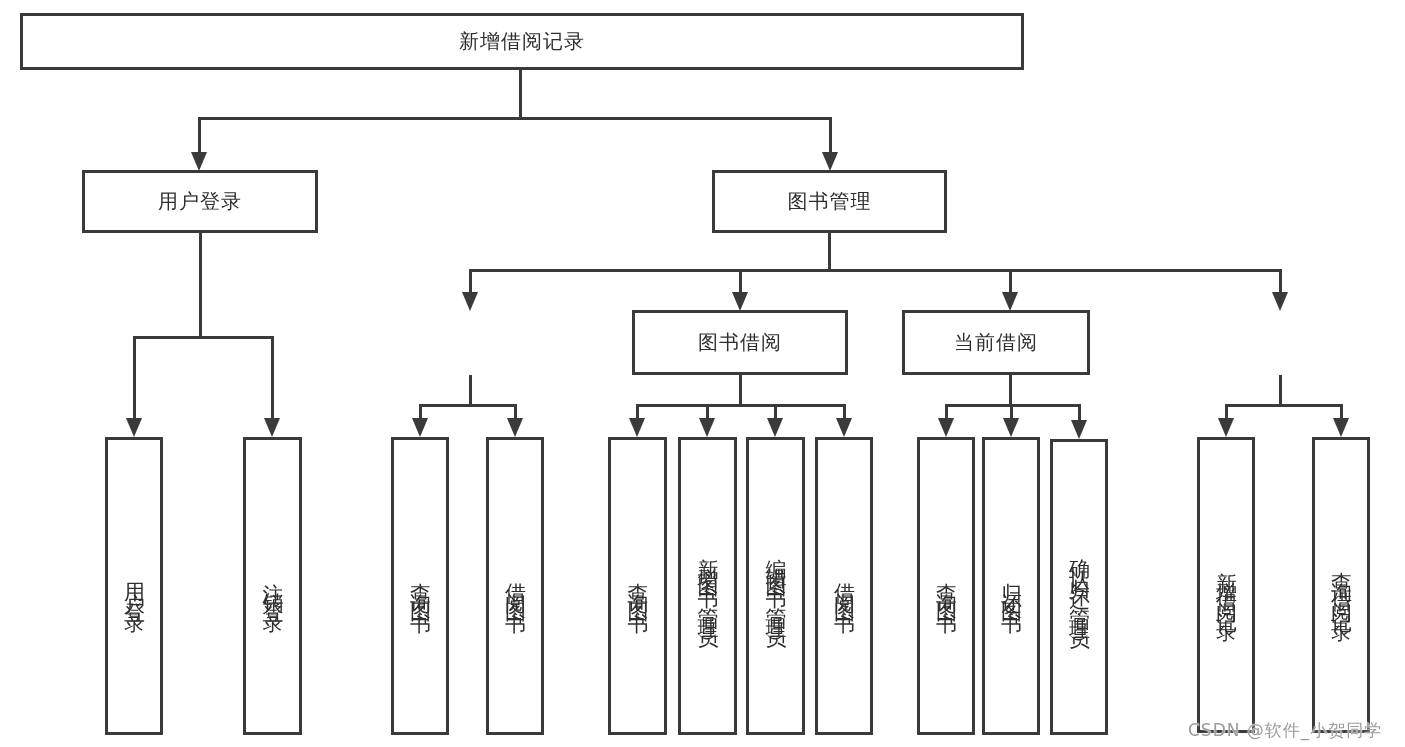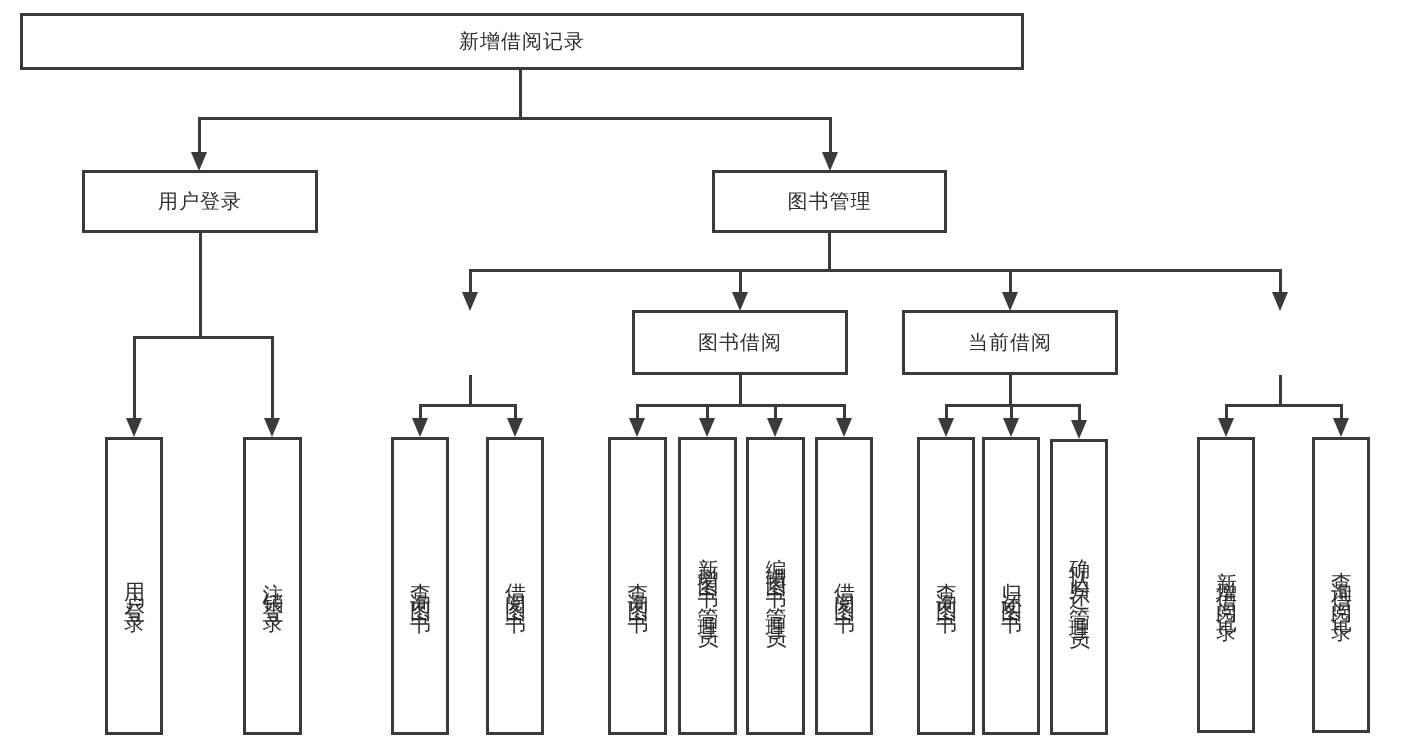--- a/index.html
+++ b/index.html
@@ -35,21 +35,21 @@
 <body>
 
 <div class="stage">
 
   <div class="box" style="left:20px;top:13px;width:1004px;height:57px;">新增借阅记录</div>
 
   <div class="box" style="left:82px;top:170px;width:236px;height:63px;">用户登录</div>
   <div class="box" style="left:712px;top:170px;width:235px;height:63px;">图书管理</div>
 
   <div class="box" style="left:632px;top:310px;width:216px;height:65px;">图书借阅</div>
-  <div class="box" style="left:902px;top:310px;width:216px;height:65px;">当前借阅</div>
+  <div class="box" style="left:902px;top:310px;width:188px;height:65px;">当前借阅</div>
 
   <div class="box vbox" style="left:105px;top:437px;width:58px;height:298px;">
     <span class="vtext">用户登录</span>
   </div>
   <div class="box vbox" style="left:243px;top:437px;width:59px;height:298px;">
     <span class="vtext">注销登录</span>
   </div>
 
   <div class="box vbox" style="left:391px;top:437px;width:58px;height:298px;">
     <span class="vtext">查询图书</span>
@@ -140,13 +140,14 @@
   <div class="vline" style="left:1078px;top:404px;height:18px;"></div>
   <i class="arr" style="left:1071px;top:420px;"></i>
 
   <div class="vline" style="left:1279px;top:375px;height:32px;"></div>
   <div class="hline" style="left:1225px;top:404px;width:118px;"></div>
   <div class="vline" style="left:1225px;top:404px;height:16px;"></div>
   <i class="arr" style="left:1218px;top:418px;"></i>
   <div class="vline" style="left:1340px;top:404px;height:16px;"></div>
   <i class="arr" style="left:1333px;top:418px;"></i>
 
+  <div class="watermark" style="left:1188px;top:719px;">CSDN @软件_小贺同学</div>
 </div>
 
 </body></html>

